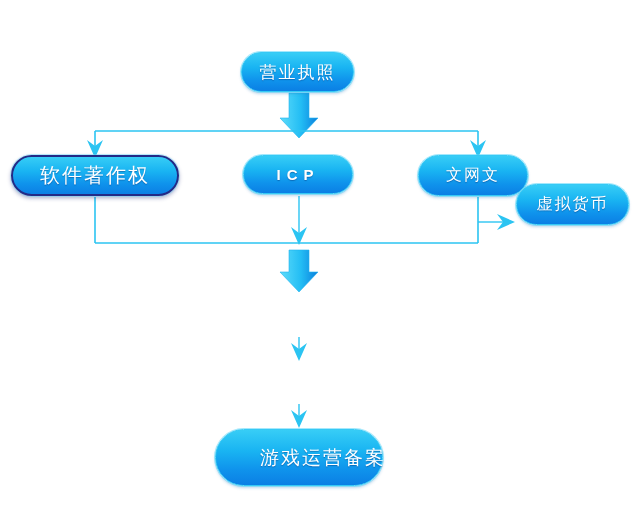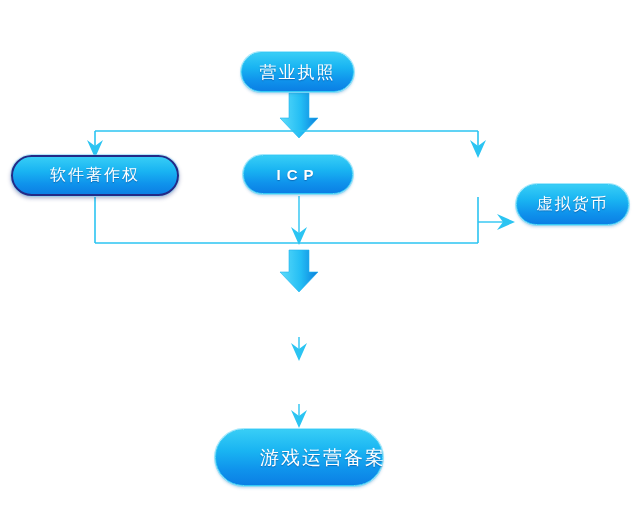--- a/index.html
+++ b/index.html
@@ -114,25 +114,28 @@
 
     <g>
       <path d="M299,404 L299,419" stroke="#2bc4f2" stroke-width="1.4" fill="none"></path>
       <path d="M299,428 L291,410 L299,416 L307,410 Z" fill="#2bc4f2"></path>
     </g>
   </svg>
 
   <div class="node" style="left: 241px; top: 52px; width: 113px; height: 40px; font-size: 17px;">
     <span>营业执照</span>
   </div>
-  <div class="node selected" style="left: 11px; top: 155px; width: 168px; height: 41px; font-size: 16px;">
+  <div class="node selected" style="left: 11px; top: 155px; width: 168px; height: 41px; font-size: 20px;">
     <span>软件著作权</span>
   </div>
   <div class="node latin" style="left: 243px; top: 155px; width: 110px; height: 39px; font-size: 15px;">
     <span>ICP</span>
+  </div>
+  <div class="node" style="left: 418px; top: 155px; width: 110px; height: 41px; font-size: 16px;">
+    <span>文网文</span>
   </div>
   <div class="node" style="left: 516px; top: 184px; width: 113px; height: 41px; font-size: 16px;">
     <span>虚拟货币</span>
   </div>
   <div class="node" style="left: 215px; top: 429px; width: 168px; height: 57px; font-size: 19px; padding-left: 48px;">
     <span>游戏运营备案</span>
   </div>
 
 </div>
 

